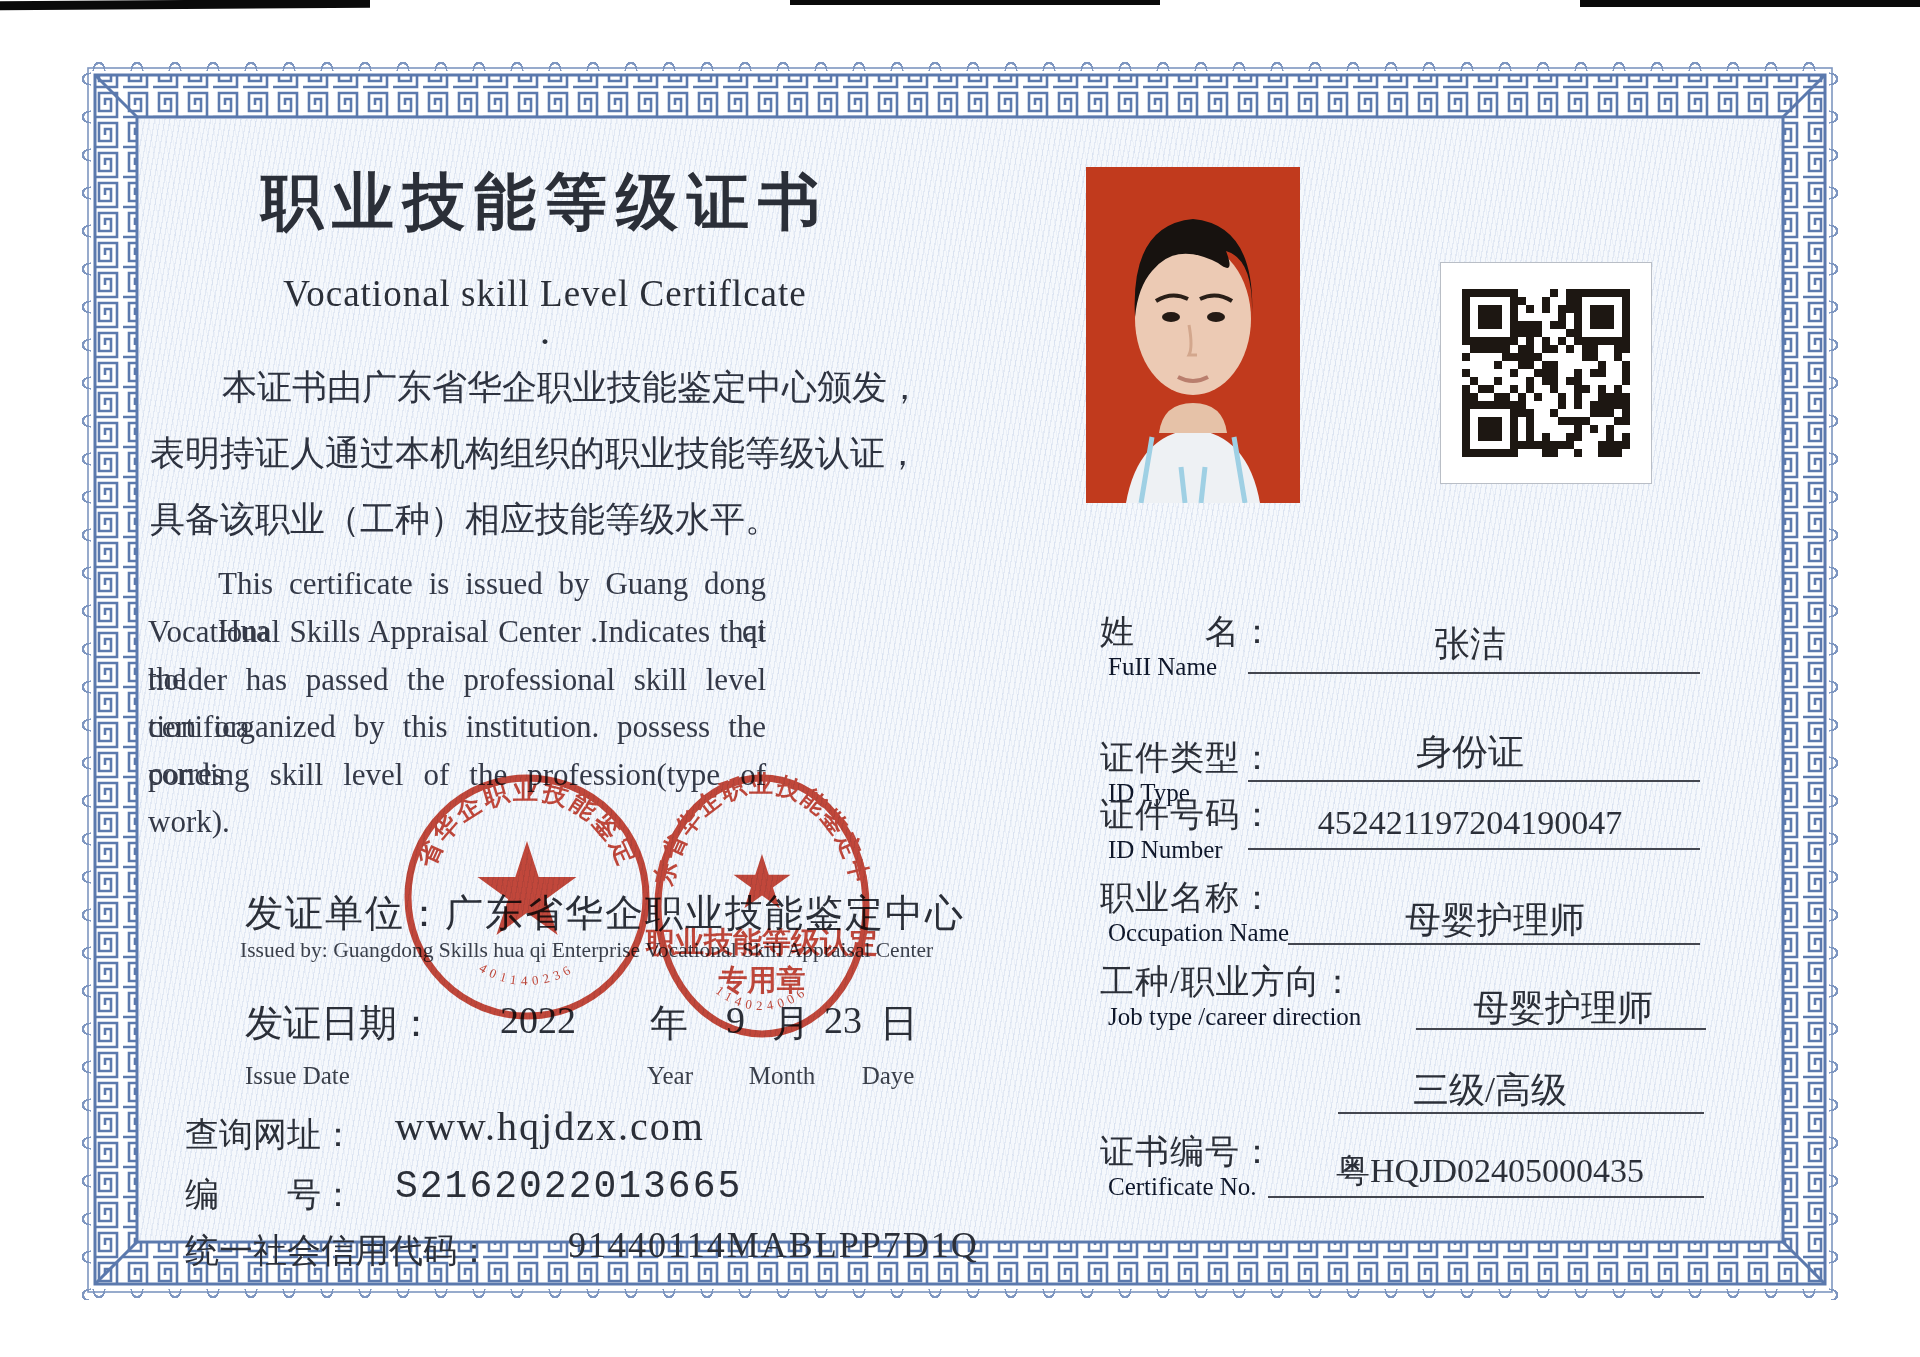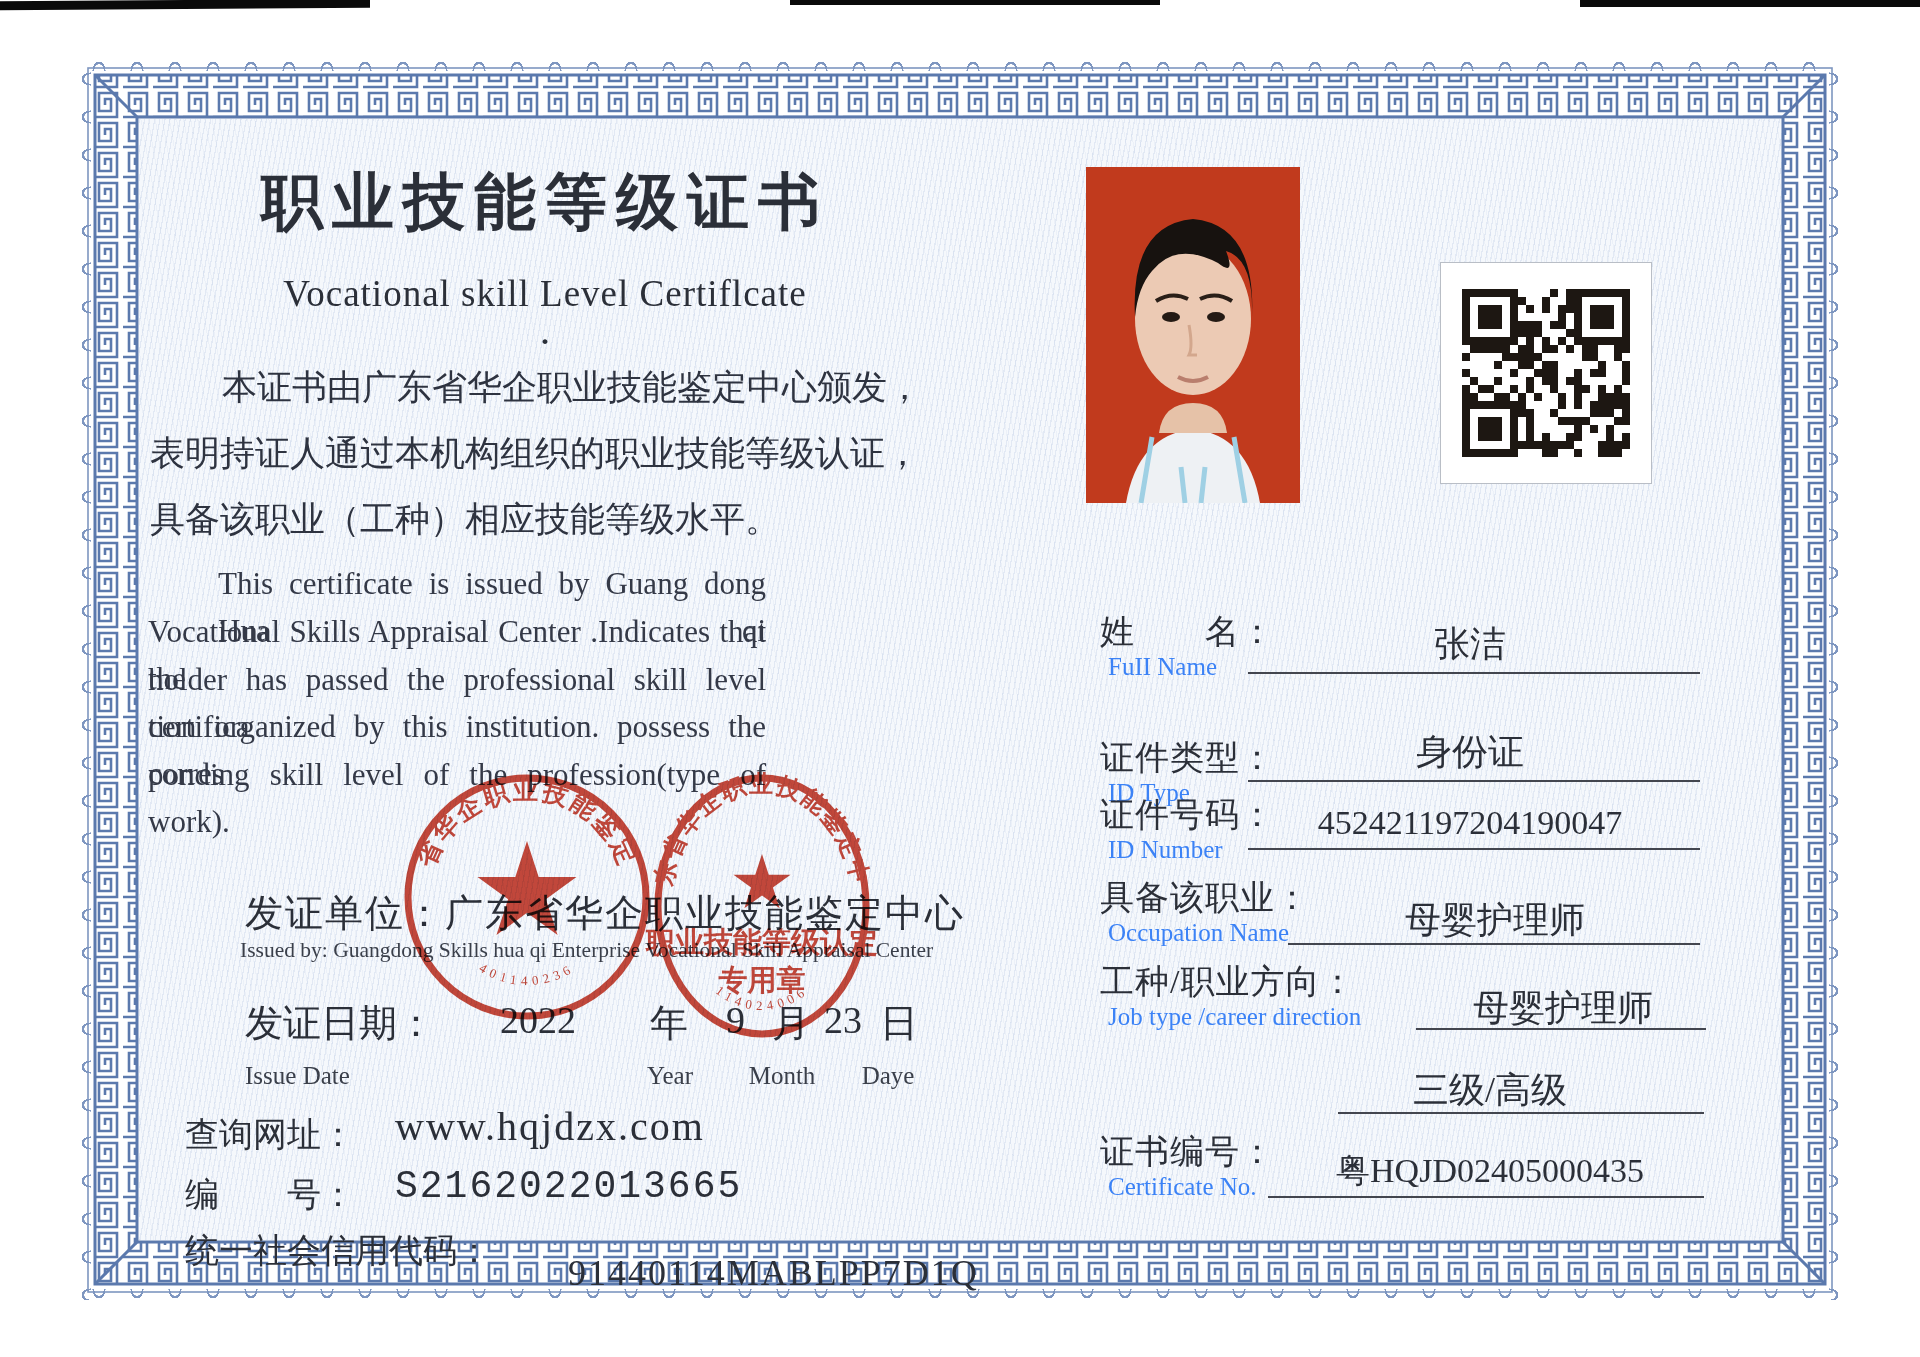--- a/index.html
+++ b/index.html
@@ -25,21 +25,21 @@
   .para-cn{font-size:35px;line-height:66px;color:#2e3340;white-space:nowrap;}
   .para-en{font-size:31px;line-height:47px;color:#343947;text-align:justify;text-align-last:justify;}
   .issuer-cn{font-size:38px;letter-spacing:2px;white-space:nowrap;}
   .issuer-en{font-size:21.5px;color:#3a3f4a;white-space:nowrap;}
   .date-cn{font-size:38px;white-space:nowrap;}
   .date-en{font-size:25px;color:#3a3f4a;margin-top:14px;}
   .foot-label{font-size:34px;}
   .foot-val{font-size:40px;letter-spacing:2px;}
   .frow{position:absolute;left:1100px;width:618px;}
   .flabel{font-size:34px;letter-spacing:1px;white-space:nowrap;line-height:40px;}
-  .fen{font-size:25px;color:#3b82f6;white-space:nowrap;line-height:30px;margin-left:8px;}
+  .fen{font-size:25px;color:#0f172a;white-space:nowrap;line-height:30px;margin-left:8px;}
   .fline{position:absolute;border-bottom:2px solid #43464f;}
   .fval{position:absolute;font-size:36px;text-align:center;white-space:nowrap;}
   .stamp-svg{mix-blend-mode:multiply;opacity:.88;pointer-events:none;}
 </style>
 </head>
 <body>
 
 <div id="page">
 
   <div class="scanmark" style="left:0;top:0;width:370px;height:9px;transform:skewY(-0.4deg);"></div>
@@ -95,21 +95,21 @@
   <div class="abs date-en" style="left:245px;top:1048px;">Issue  Date</div>
   <div class="abs date-en" style="left:610px;top:1048px;width:120px;text-align:center;">Year</div>
   <div class="abs date-en" style="left:722px;top:1048px;width:120px;text-align:center;">Month</div>
   <div class="abs date-en" style="left:828px;top:1048px;width:120px;text-align:center;">Daye</div>
 
   <div class="abs foot-label cjk" style="left:185px;top:1112px;">查询网址：</div>
   <div class="abs foot-val" style="left:395px;top:1103px;">www.hqjdzx.com</div>
   <div class="abs foot-label cjk" style="left:185px;top:1172px;">编　　号：</div>
   <div class="abs foot-val" style="left:395px;top:1165px;font-size:38px;font-family:Liberation Mono, monospace;">S2162022013665</div>
   <div class="abs foot-label cjk" style="left:185px;top:1228px;">统一社会信用代码：</div>
-  <div class="abs foot-val" style="left:568px;top:1252px;font-size:36px;">91440114MABLPP7D1Q</div>
+  <div class="abs foot-val" style="left:568px;top:1224px;font-size:36px;">91440114MABLPP7D1Q</div>
 
   <div class="abs" style="left:1086px;top:167px;width:214px;height:336px;">
     <svg width="214" height="336" viewBox="0 0 214 336">
       <rect width="214" height="336" fill="#c13a1d"></rect>
       <rect width="214" height="336" fill="none"></rect>
       <path d="M40,336 Q52,268 107,262 Q162,268 174,336 Z" fill="#eef1f4"></path>
       <path d="M55,336 L66,270 M159,336 L148,270 M95,300 l4,36 M119,300 l-4,36" stroke="#9fd0e4" stroke-width="5" fill="none"></path>
       <path d="M107,236 q30,0 34,30 l-68,0 q4,-30 34,-30" fill="#e6c2a8"></path>
       <ellipse cx="107" cy="152" rx="58" ry="76" fill="#eccab4"></ellipse>
       <path d="M49,150 Q44,58 107,52 Q170,58 166,150 Q168,92 140,84 Q150,110 132,96 Q90,74 66,104 Q52,120 49,150" fill="#17120f"></path>
@@ -291,21 +291,21 @@
   <div class="fline" style="left:1248px;top:780px;width:452px;"></div>
 
   <div class="frow" style="top:795px;">
     <span class="flabel cjk">证件号码：</span><br>
     <span class="fen">ID Number</span>
   </div>
   <div class="fval" style="left:1250px;top:804px;width:440px;font-size:34px;">452421197204190047</div>
   <div class="fline" style="left:1248px;top:848px;width:452px;"></div>
 
   <div class="frow" style="top:878px;">
-    <span class="flabel cjk">具备该职业：</span><br>
+    <span class="flabel cjk">职业名称：</span><br>
     <span class="fen">Occupation Name</span>
   </div>
   <div class="fval cjk" style="left:1290px;top:896px;width:410px;">母婴护理师</div>
   <div class="fline" style="left:1288px;top:943px;width:412px;"></div>
 
   <div class="frow" style="top:962px;">
     <span class="flabel cjk">工种/职业方向：</span><br>
     <span class="fen">Job type /career direction</span>
   </div>
   <div class="fval cjk" style="left:1418px;top:984px;width:290px;">母婴护理师</div>

